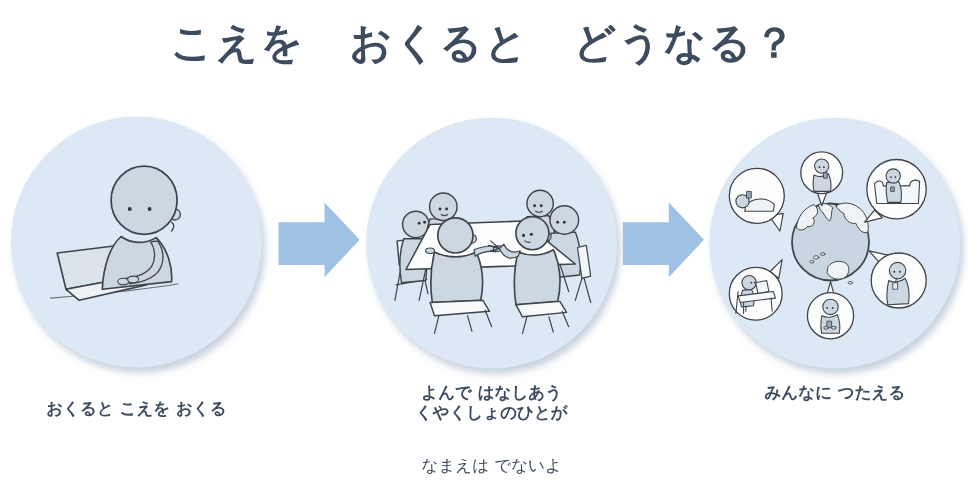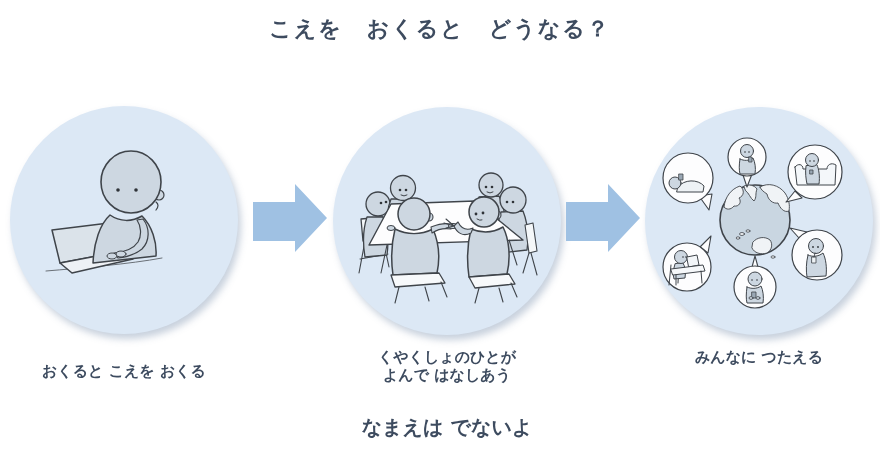--- a/index.html
+++ b/index.html
@@ -5,21 +5,21 @@
 <style>
   html,body{margin:0;padding:0;}
   body{
     width:880px;height:451px;position:relative;overflow:hidden;
     background:#ffffff;
     font-family:"DejaVu Sans","Liberation Sans",sans-serif;
     color:#3d4b5f;
   }
   .title{
     position:absolute;top:14px;left:0;width:880px;
-    text-align:center;font-size:22px;font-weight:bold;
+    text-align:center;font-size:38px;font-weight:bold;
     letter-spacing:2px;color:#3d4b5f;
   }
   .circle{
     position:absolute;width:228px;height:228px;border-radius:50%;
     background:#dce8f5;
     box-shadow:3px 5px 7px rgba(110,135,165,0.38);
   }
   .c1{left:10px;top:106px}
   .c2{left:333px;top:107px}
   .c3{left:645px;top:107px}
@@ -29,21 +29,21 @@
   .a2{left:566px;top:184px}
   .caption{
     position:absolute;width:228px;text-align:center;
     font-size:15px;font-weight:bold;line-height:18px;color:#3d4b5f;
   }
   .cap1{left:10px;top:362px}
   .cap2{left:333px;top:348px}
   .cap3{left:645px;top:348px}
   .note{
     position:absolute;left:293px;top:414px;width:308px;text-align:center;
-    font-size:20px;font-weight:bold;color:#3d4b5f;
+    font-size:15px;font-weight:normal;color:#3d4b5f;
   }
 </style>
 </head>
 <body>
 
 <div class="title">こえを　おくると　どうなる？</div>
 
 <div class="circle c1">
   <svg viewBox="0 0 228 228">
     <g stroke="#3f444a" stroke-linejoin="round" stroke-linecap="round">
@@ -220,20 +220,20 @@
         <path d="M169,150 L170,146" fill="none" stroke-width="0.9"></path>
       </g>
     </g>
   </svg>
 </div>
 
 <div class="caption cap1">
   <div>おくると こえを おくる</div>
 </div>
 <div class="caption cap2">
+  <div>よんで はなしあう</div>
   <div>くやくしょのひとが</div>
-  <div>よんで はなしあう</div>
 </div>
 <div class="caption cap3">
   <div>みんなに つたえる</div>
 </div>
 
 <div class="note">なまえは でないよ</div>
 
 </body></html>

